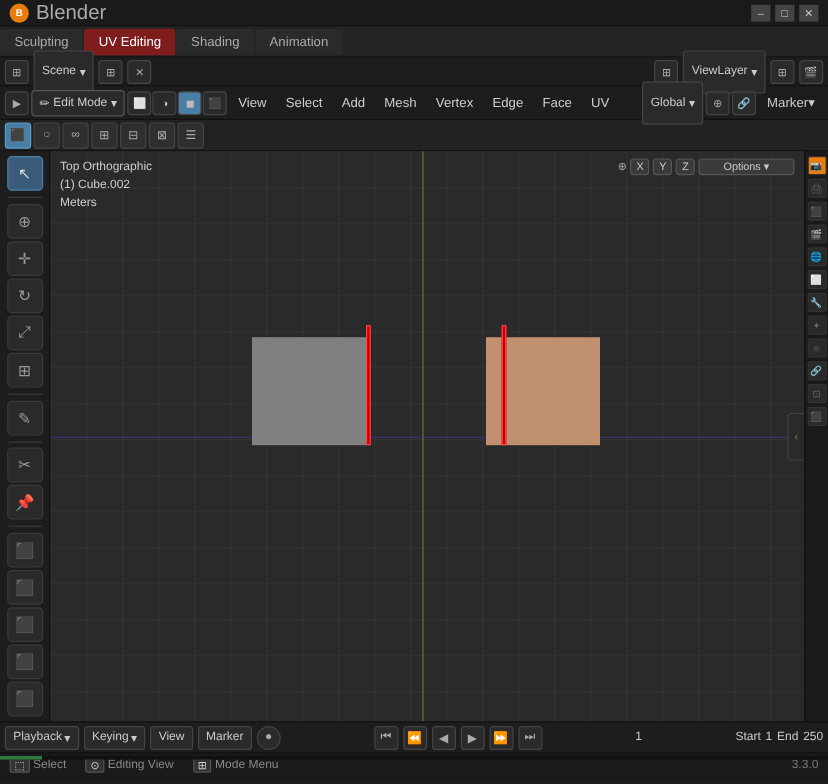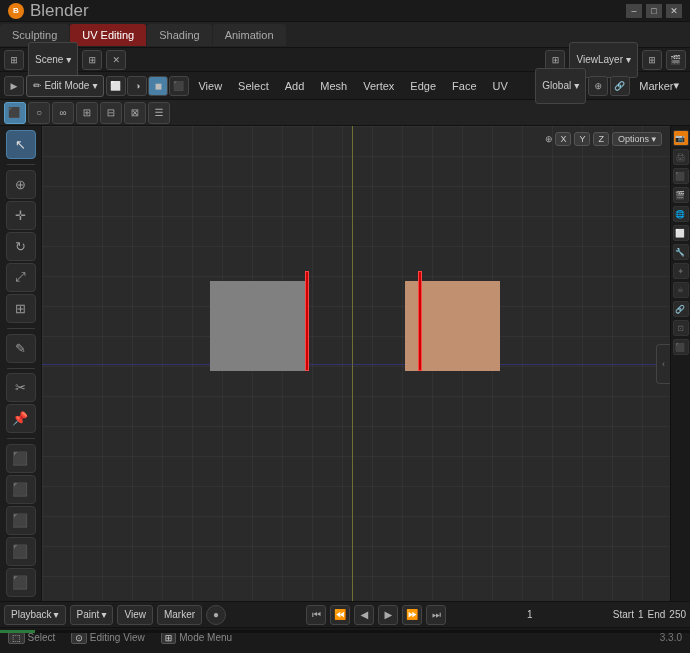--- a/index.html
+++ b/index.html
@@ -309,21 +309,21 @@
       font-size: 9px;
       padding: 1px 4px;
       cursor: pointer;
     }
     .options-btn {
       background: #3a3a3a;
       border: 1px solid #555;
       border-radius: 3px;
       color: #ccc;
       font-size: 9px;
-      padding: 1px 5px;
+      padding: 1px 20px;
       cursor: pointer;
     }
 
     
     .obj-gray {
       position: absolute;
       width: 95px;
       height: 90px;
       background: #808080;
       left: 168px;
@@ -619,20 +619,25 @@
     <div class="lt-btn">⬛</div>
     <div class="lt-btn">⬛</div>
   </div>
 
   <div class="viewport">
     <div class="viewport-canvas">
       <div class="grid-bg"></div>
       <div class="grid-axis-v"></div>
       <div class="grid-axis-h"></div>
 
+      <div class="viewport-info">
+        <div>Top Orthographic</div>
+        <div>(1) Cube.002</div>
+        <div>Meters</div>
+      </div>
 
       <div class="axis-widget">
         <span style="color:#aaa;font-size:9px;">⊕</span>
         <button class="axis-btn">
           <span>X</span>
         </button>
         <button class="axis-btn">
           <span>Y</span>
         </button>
         <button class="axis-btn">
@@ -670,21 +675,21 @@
   </div>
 
 </div>
 
 <div class="timeline-area">
   <div class="tl-btn">
     <span>Playback</span>
     <span>▾</span>
   </div>
   <div class="tl-btn">
-    <span>Paint</span>
+    <span>Keying</span>
     <span>▾</span>
   </div>
   <div class="tl-btn">
     <span>View</span>
   </div>
   <div class="tl-btn">
     <span>Marker</span>
   </div>
   <div class="tl-icon circle">●</div>
   <div class="tl-sep"></div>

